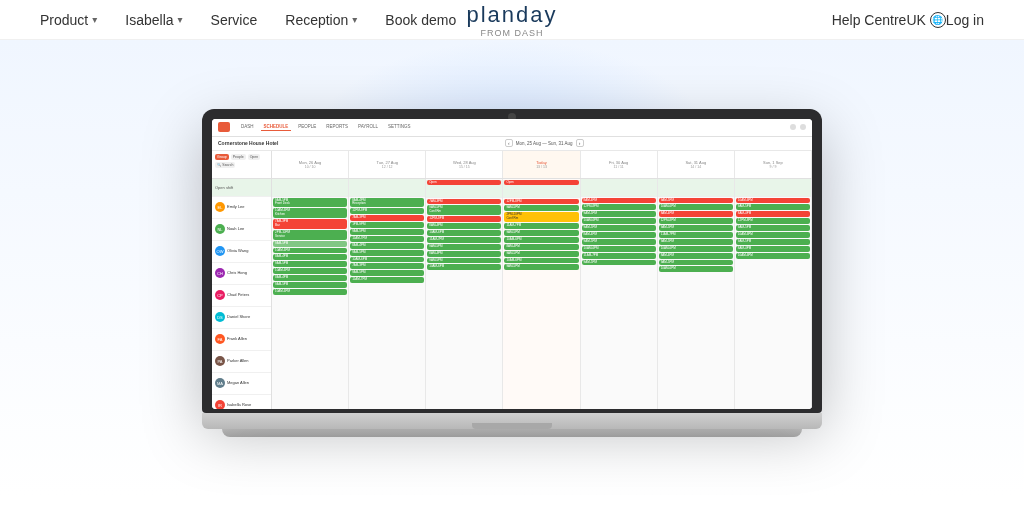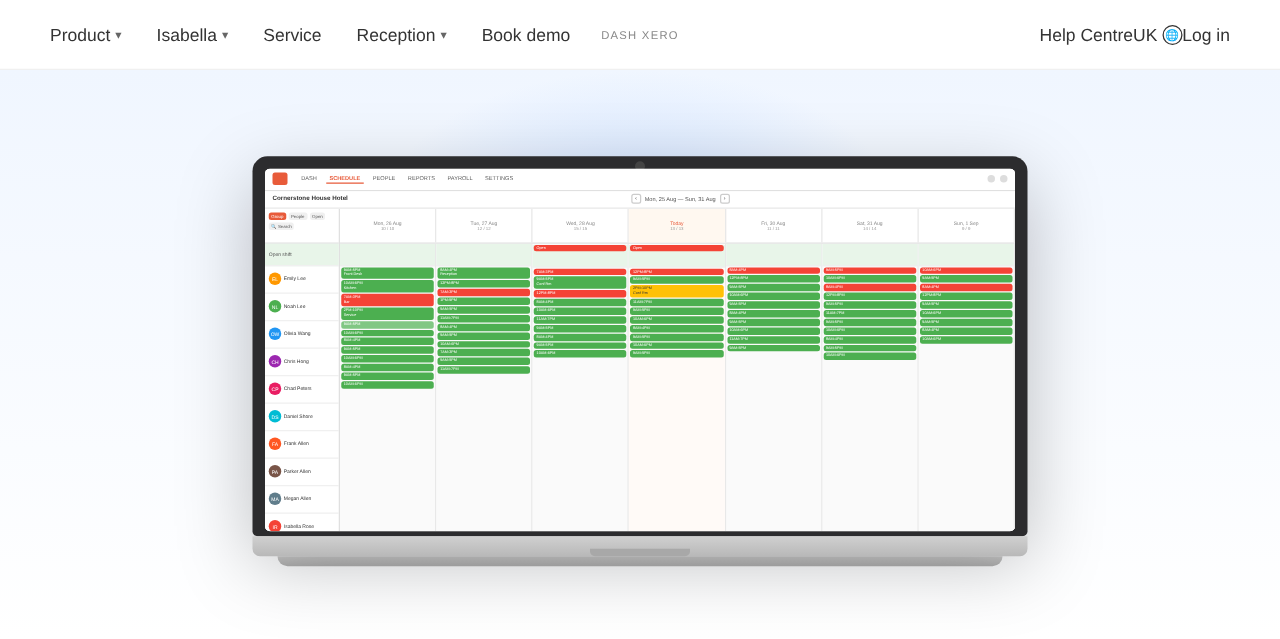--- a/index.html
+++ b/index.html
@@ -10,21 +10,21 @@
       height: 511px;
       overflow: hidden;
     }
 
     
     nav {
       display: flex;
       align-items: center;
       justify-content: space-between;
       padding: 0 40px;
-      height: 56px;
+      height: 40px;
       background: #fff;
       border-bottom: 1px solid #f0f0f0;
     }
     .nav-left {
       display: flex;
       align-items: center;
       gap: 28px;
     }
     .nav-item {
       font-size: 14px;
@@ -399,21 +399,22 @@
     <div class="nav-item">
       <span>Reception</span>
       <span class="chevron">▾</span>
     </div>
     <div class="nav-item">
       <span>Book demo</span>
     </div>
   </div>
 
   <div class="nav-logo">
-    <div class="nav-logo-sub">DASH XERO</div>
+    <div class="nav-logo-text">planday</div>
+    <div class="nav-logo-sub">FROM DASH</div>
   </div>
 
   <div class="nav-right">
     <div class="nav-right-item">
       <span>Help Centre</span>
     </div>
     <div class="nav-right-item">
       <span>UK</span>
       <span class="globe-icon">🌐</span>
     </div>

